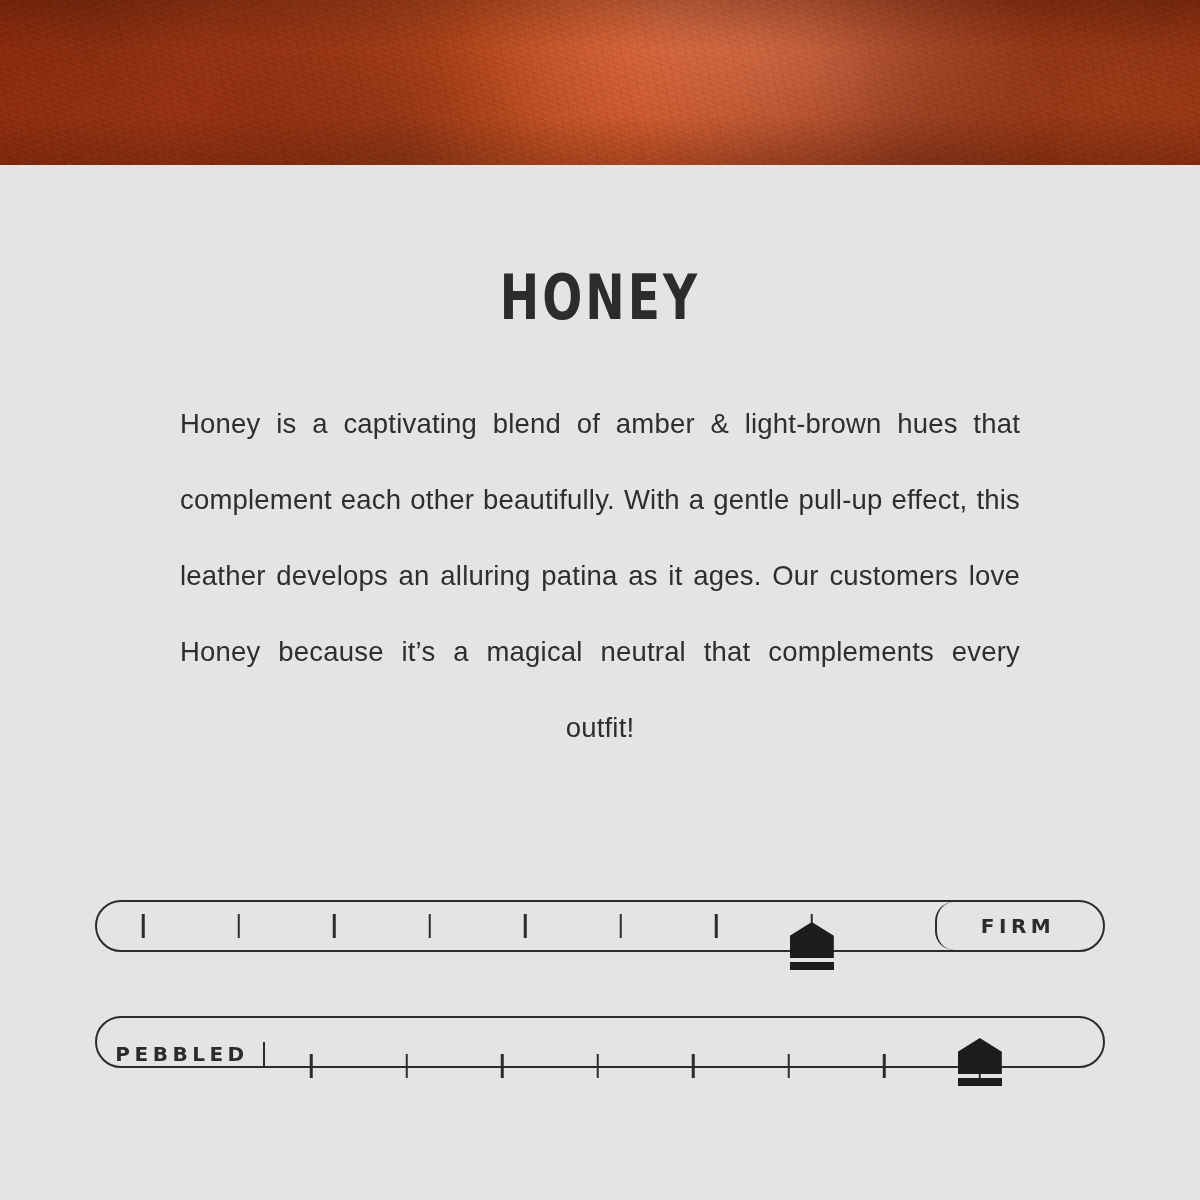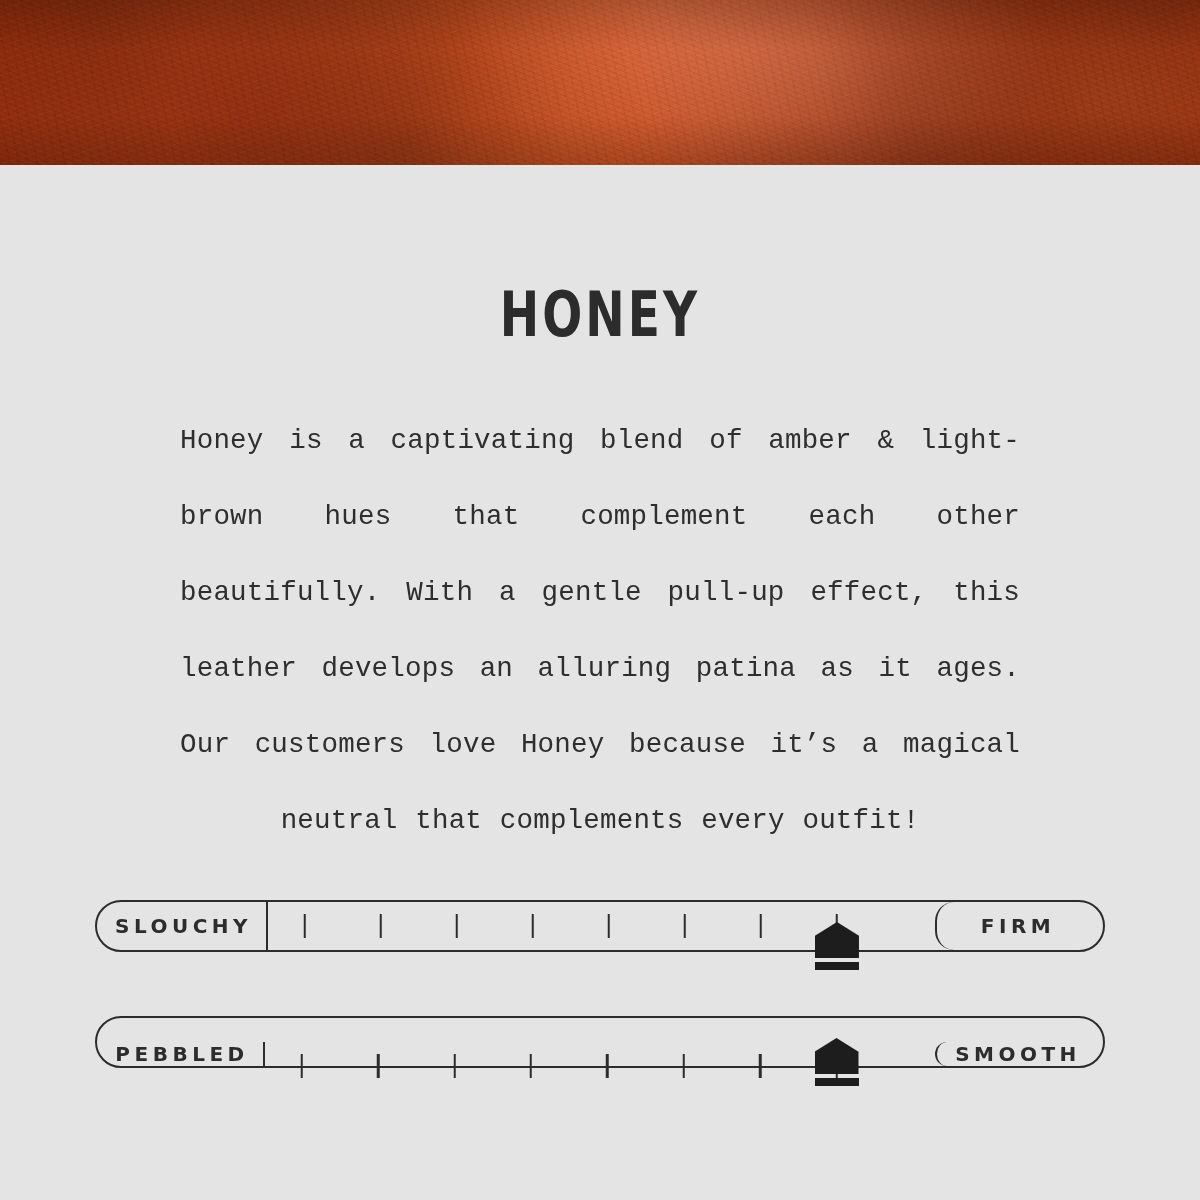--- a/index.html
+++ b/index.html
@@ -56,42 +56,42 @@
       radial-gradient(circle at 97% 12%, rgba(0,0,0,0.20) 0%, rgba(0,0,0,0) 30%),
       radial-gradient(circle at 70% 40%, rgba(255,255,255,0.12) 0%, rgba(255,255,255,0) 26%);
   }
   .lyr.vignette {
     background: linear-gradient(180deg, rgba(0,0,0,0.18) 0%, rgba(0,0,0,0) 30%, rgba(0,0,0,0) 70%, rgba(0,0,0,0.16) 100%);
   }
 
   
   .content {
     position: relative;
-    padding: 17px;
+    padding: 0;
   }
 
   .title {
     margin: 0;
     padding-top: 96px;
     text-align: center;
     font-family: "DejaVu Sans", sans-serif;
     font-weight: 700;
     font-size: 62px;
     letter-spacing: 4px;
     color: #2c2c2c;
     transform: scaleX(0.76);
     transform-origin: center;
   }
 
   .desc {
     width: 840px;
     margin: 52px auto 0;
     text-align: justify;
     text-align-last: center;
-    font-family: Liberation Mono, monospace;
+    font-family: Liberation Sans, sans-serif;
     font-size: 27.5px;
     line-height: 76px;
     color: #2e2e2e;
     letter-spacing: 0.2px;
     word-spacing: 1px;
   }
 
   
   .sliders {
     position: absolute;
@@ -182,21 +182,20 @@
   </div>
 
   <div class="content">
     <h1 class="title">HONEY</h1>
     <p class="desc">Honey is a captivating blend of amber &amp; light-brown hues that complement each other beautifully. With a gentle pull-up effect, this leather develops an alluring patina as it ages. Our customers love Honey because it’s a magical neutral that complements every outfit!</p>
   </div>
 
   <div class="sliders">
 
     <div class="slider">
-      <div class="cap left">SLOUCHY</div>
       <div class="track">
         <div class="tick" style="left:5.5%"></div>
         <div class="tick" style="left:16.9%"></div>
         <div class="tick" style="left:28.3%"></div>
         <div class="tick" style="left:39.7%"></div>
         <div class="tick" style="left:51.1%"></div>
         <div class="tick" style="left:62.5%"></div>
         <div class="tick" style="left:73.9%"></div>
         <div class="tick" style="left:85.3%"></div>
         <div class="marker" style="left:85.3%">
@@ -216,17 +215,16 @@
         <div class="tick" style="left:39.7%"></div>
         <div class="tick" style="left:51.1%"></div>
         <div class="tick" style="left:62.5%"></div>
         <div class="tick" style="left:73.9%"></div>
         <div class="tick" style="left:85.3%"></div>
         <div class="marker" style="left:85.3%">
           <div class="pent"></div>
           <div class="bar"></div>
         </div>
       </div>
-      <div class="cap right">SMOOTH</div>
     </div>
 
   </div>
 </div>
 
 </body></html>

